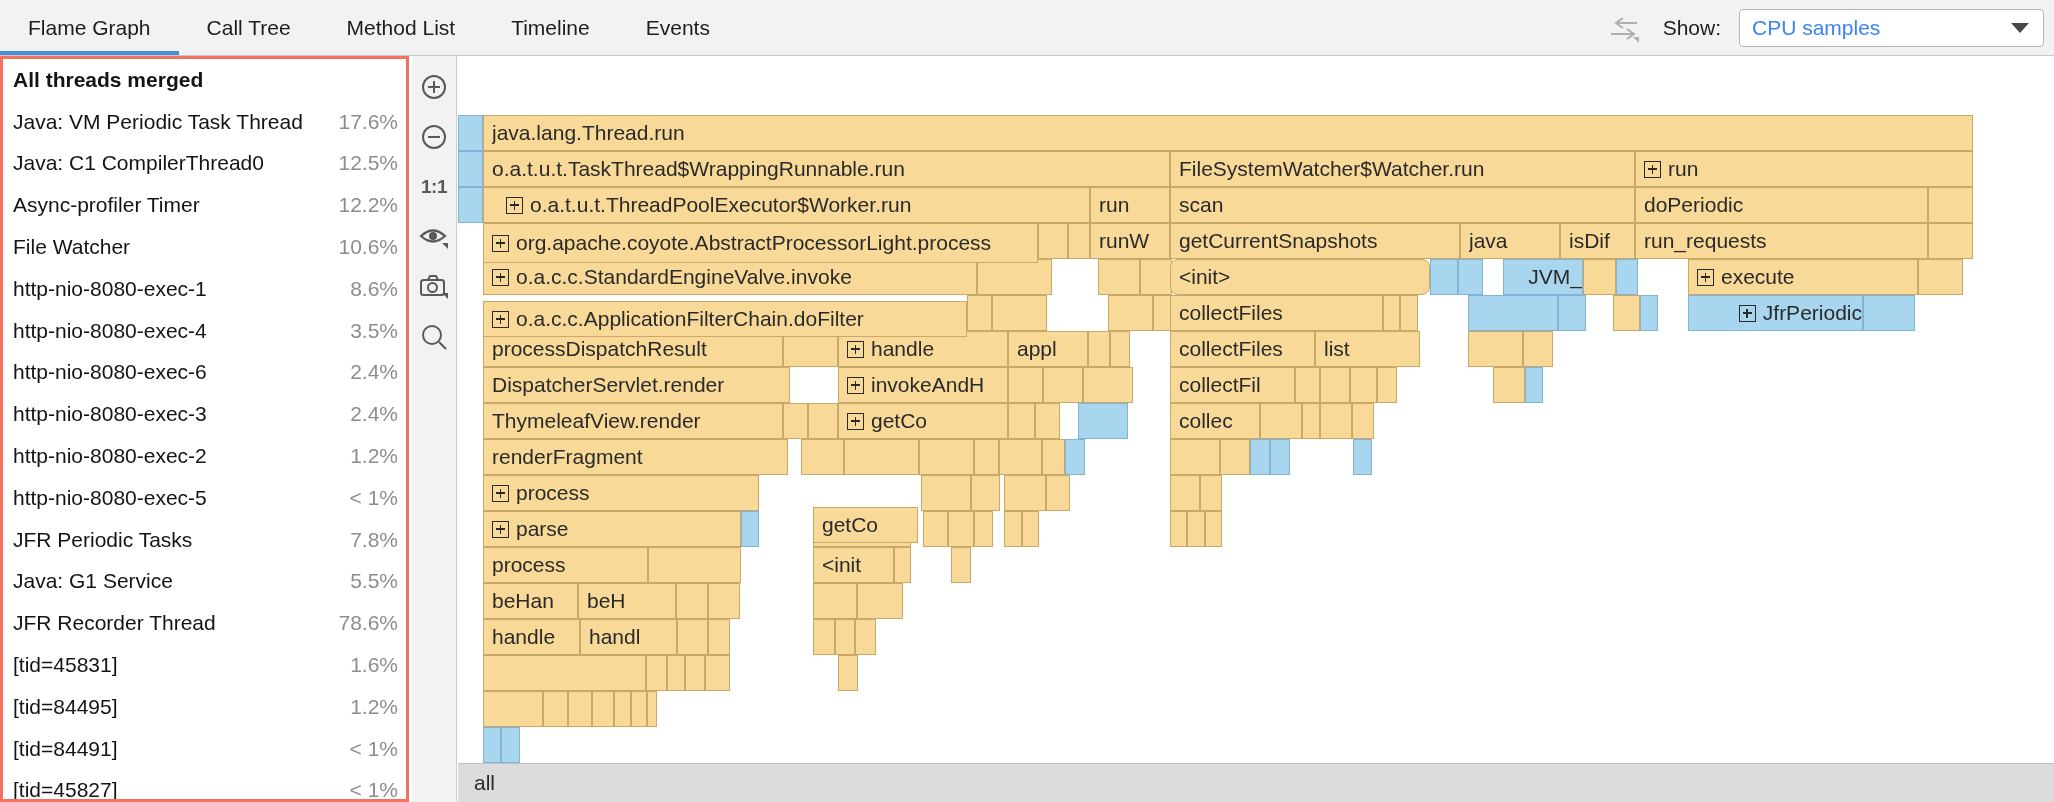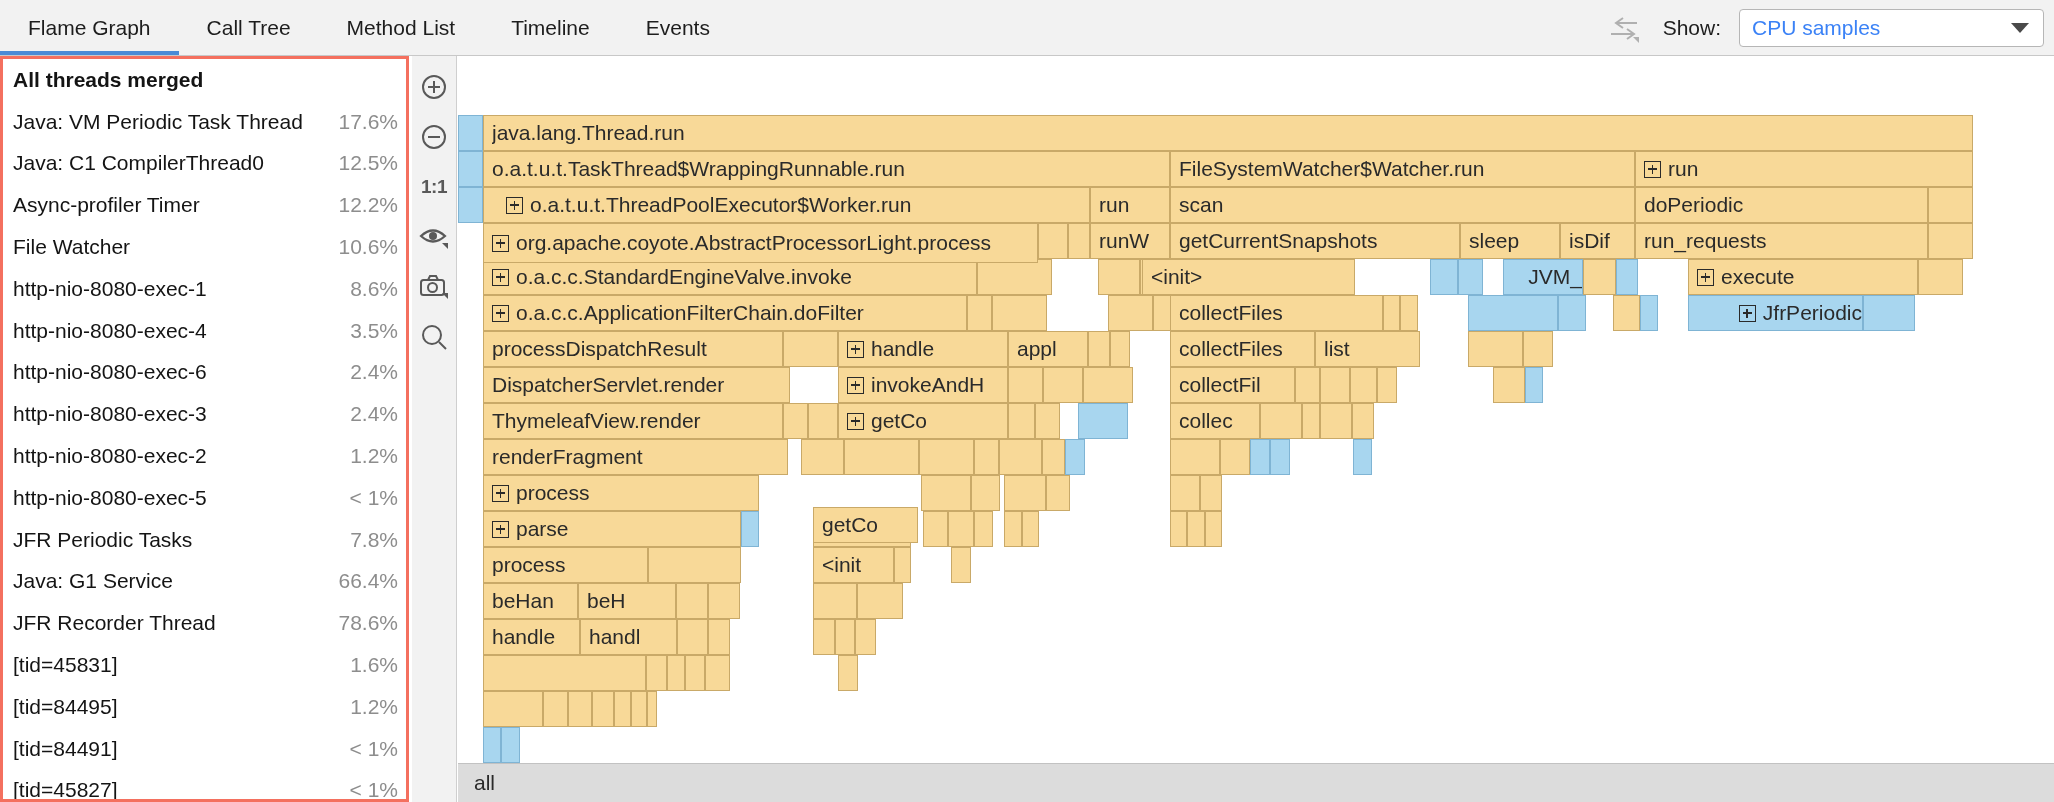--- a/index.html
+++ b/index.html
@@ -241,21 +241,21 @@
       <div class="thread-row">
         <span class="thread-name">http-nio-8080-exec-5</span>
         <span class="thread-pct">&lt; 1%</span>
       </div>
       <div class="thread-row">
         <span class="thread-name">JFR Periodic Tasks</span>
         <span class="thread-pct">7.8%</span>
       </div>
       <div class="thread-row">
         <span class="thread-name">Java: G1 Service</span>
-        <span class="thread-pct">66.4%</span>
+        <span class="thread-pct">5.5%</span>
       </div>
       <div class="thread-row">
         <span class="thread-name">JFR Recorder Thread</span>
         <span class="thread-pct">78.6%</span>
       </div>
       <div class="thread-row">
         <span class="thread-name">[tid=45831]</span>
         <span class="thread-pct">1.6%</span>
       </div>
       <div class="thread-row">
@@ -453,21 +453,21 @@
       <div class="frame" style="left: 630px; width: 22px; height: 36px; top: 275px;"></div>
       <div class="frame" style="left: 652px; width: 20px; height: 36px; top: 275px;"></div>
       <div class="frame" style="left: 712px; width: 145px; height: 36px; top: 275px;">
         <span class="lbl">collectFiles</span>
       </div>
       <div class="frame" style="left: 857px; width: 105px; height: 36px; top: 275px;">
         <span class="lbl">list</span>
       </div>
       <div class="frame" style="left: 1010px; width: 55px; height: 36px; top: 275px;"></div>
       <div class="frame" style="left: 1065px; width: 30px; height: 36px; top: 275px;"></div>
-      <div class="frame" style="left: 25px; width: 484px; height: 36px; top: 239px;">
+      <div class="frame" style="left: 25px; width: 484px; height: 36px; top: 245px;">
         <span class="exp"></span>
         <span class="lbl">o.a.c.c.ApplicationFilterChain.doFilter</span>
       </div>
       <div class="frame" style="left: 509px; width: 25px; height: 36px; top: 239px;"></div>
       <div class="frame" style="left: 534px; width: 55px; height: 36px; top: 239px;"></div>
       <div class="frame" style="left: 650px; width: 45px; height: 36px; top: 239px;"></div>
       <div class="frame" style="left: 695px; width: 22px; height: 36px; top: 239px;"></div>
       <div class="frame" style="left: 712px; width: 213px; height: 36px; top: 239px;">
         <span class="lbl">collectFiles</span>
       </div>
@@ -482,21 +482,21 @@
         <span class="lbl">JfrPeriodic</span>
       </div>
       <div class="frame blue" style="left: 1405px; width: 52px; height: 36px; top: 239px;"></div>
       <div class="frame" style="left: 25px; width: 494px; height: 36px; top: 203px;">
         <span class="exp"></span>
         <span class="lbl">o.a.c.c.StandardEngineValve.invoke</span>
       </div>
       <div class="frame" style="left: 519px; width: 75px; height: 36px; top: 203px;"></div>
       <div class="frame" style="left: 640px; width: 42px; height: 36px; top: 203px;"></div>
       <div class="frame" style="left: 682px; width: 32px; height: 36px; top: 203px;"></div>
-      <div class="frame" style="left: 684px; width: 213px; height: 36px; top: 203px;">
+      <div class="frame" style="left: 712px; width: 260px; height: 36px; top: 203px; border-radius: 8px;">
         <span class="lbl">&lt;init&gt;</span>
       </div>
       <div class="frame blue" style="left: 972px; width: 28px; height: 36px; top: 203px;"></div>
       <div class="frame blue" style="left: 1000px; width: 25px; height: 36px; top: 203px;"></div>
       <div class="frame blue" style="left: 1045px; width: 80px; height: 36px; top: 203px;">
         <span class="lbl">JVM_</span>
       </div>
       <div class="frame" style="left: 1125px; width: 33px; height: 36px; top: 203px;"></div>
       <div class="frame blue" style="left: 1158px; width: 22px; height: 36px; top: 203px;"></div>
       <div class="frame" style="left: 1230px; width: 230px; height: 36px; top: 203px;">
@@ -510,21 +510,21 @@
       </div>
       <div class="frame" style="left: 580px; width: 30px; height: 36px; top: 167px;"></div>
       <div class="frame" style="left: 610px; width: 22px; height: 36px; top: 167px;"></div>
       <div class="frame" style="left: 632px; width: 80px; height: 36px; top: 167px;">
         <span class="lbl">runW</span>
       </div>
       <div class="frame" style="left: 712px; width: 290px; height: 36px; top: 167px;">
         <span class="lbl">getCurrentSnapshots</span>
       </div>
       <div class="frame" style="left: 1002px; width: 100px; height: 36px; top: 167px;">
-        <span class="lbl">sleep</span>
+        <span class="lbl">java</span>
       </div>
       <div class="frame" style="left: 1102px; width: 75px; height: 36px; top: 167px;">
         <span class="lbl">isDif</span>
       </div>
       <div class="frame" style="left: 1177px; width: 293px; height: 36px; top: 167px;">
         <span class="lbl">run_requests</span>
       </div>
       <div class="frame" style="left: 1470px; width: 45px; height: 36px; top: 167px;"></div>
       <div class="frame blue" style="left: 0px; width: 25px; height: 36px; top: 131px;"></div>
       <div class="frame" style="left: 25px; width: 607px; height: 36px; top: 131px; padding-left: 22px;">

